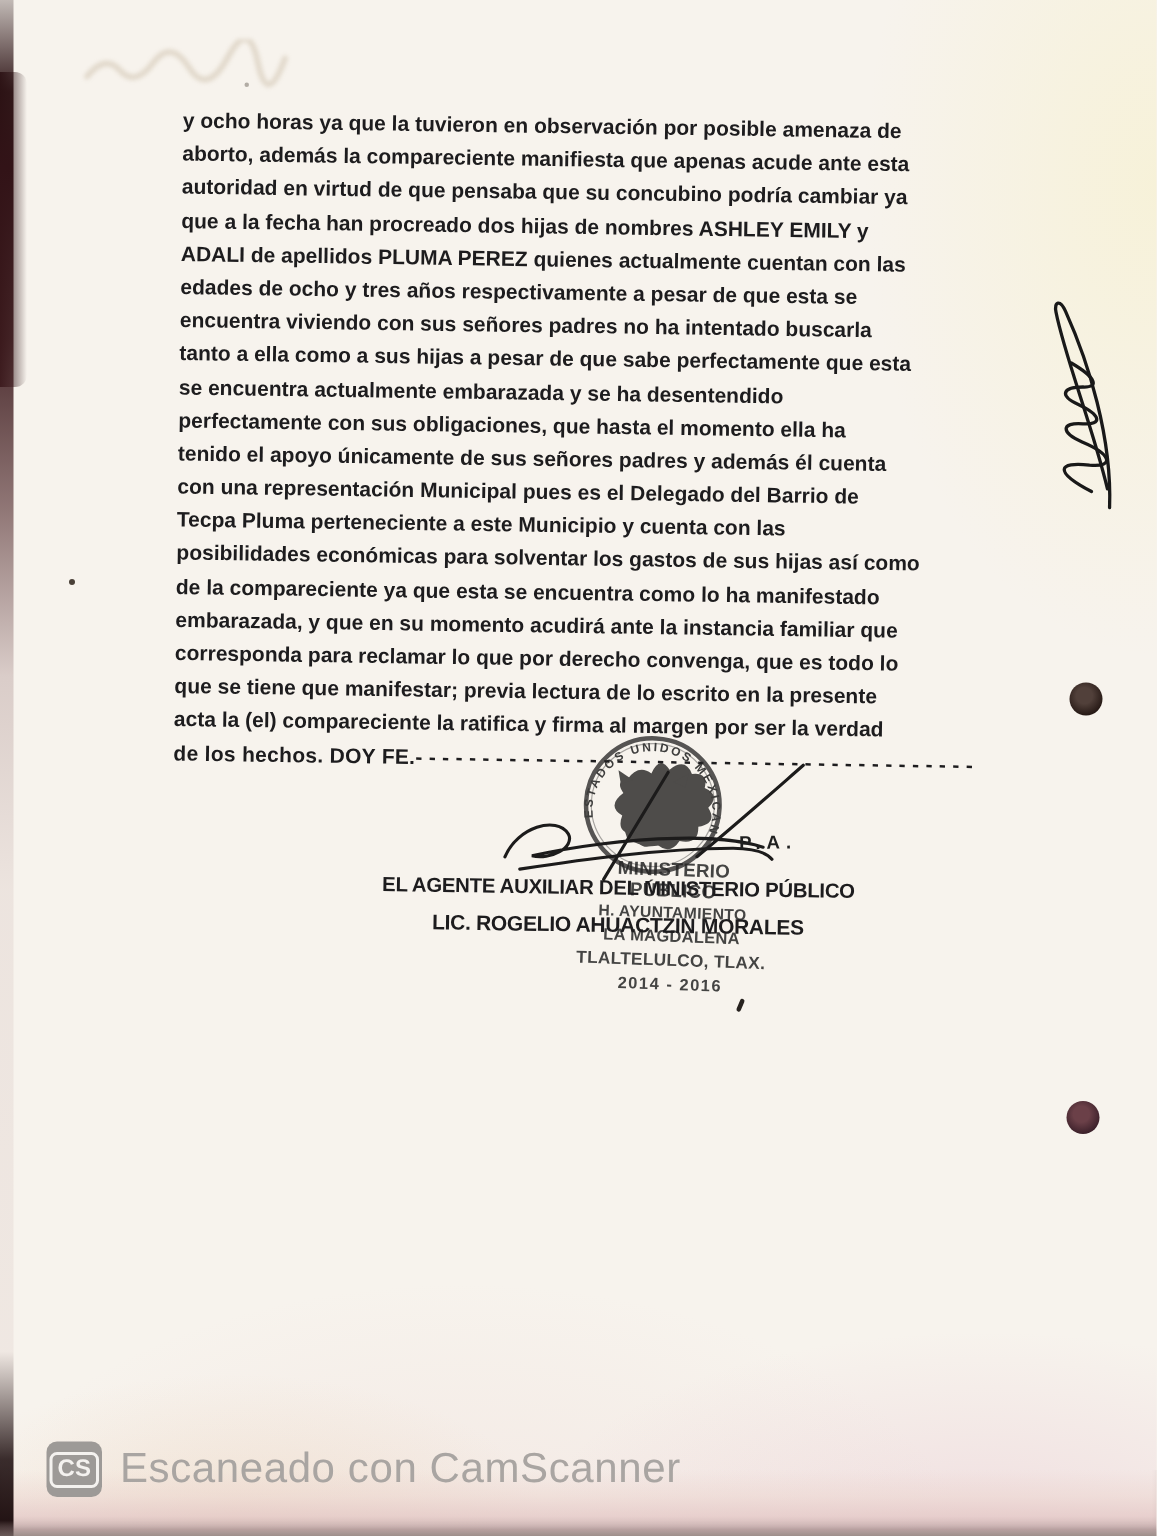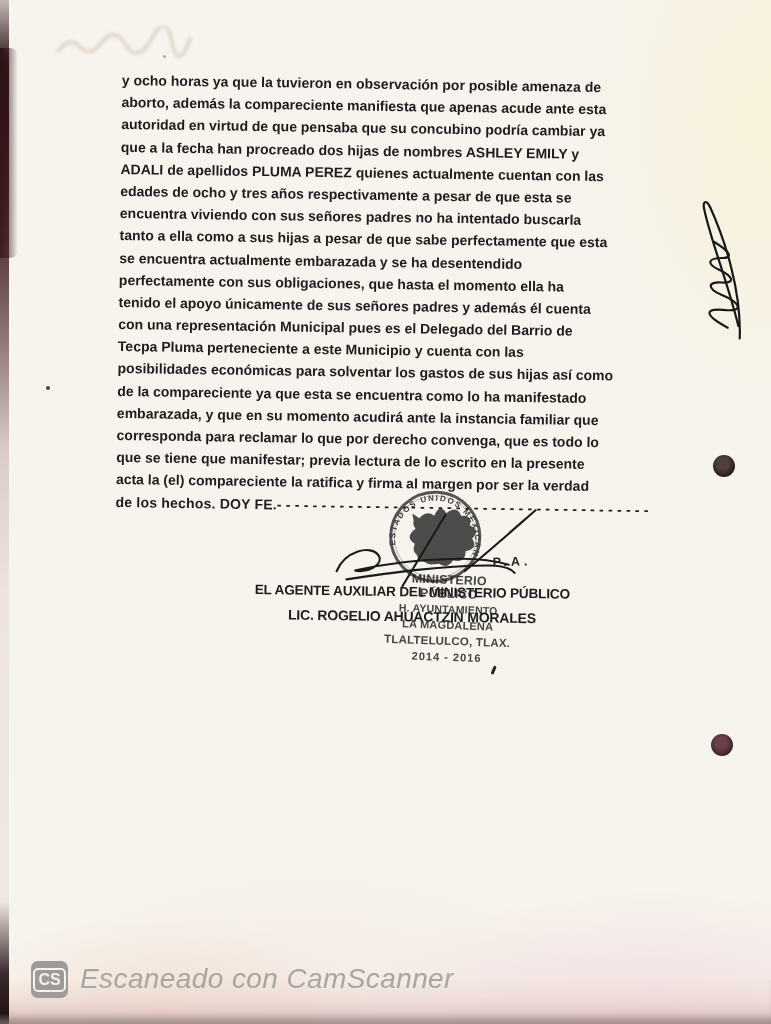--- a/index.html
+++ b/index.html
@@ -84,21 +84,21 @@
   .cs-icon{
     position:absolute;left:31px;top:961px;width:37px;height:37px;border-radius:7px;
     background:#9d9a97;display:flex;align-items:center;justify-content:center;z-index:8;
   }
   .cs-icon .inner{
     border:2.5px solid #f4f2ef;border-radius:5px;padding:1px 3px;
     color:#f4f2ef;font-weight:700;font-size:16px;letter-spacing:0;line-height:18px;
   }
   .cam-text{
     position:absolute;left:80px;top:963px;z-index:8;
-    font-size:28px;color:#a9a5a2;letter-spacing:.4px;font-weight:400;font-style:italic;
+    font-size:28px;color:#a9a5a2;letter-spacing:.4px;font-weight:400;
   }
 </style>
 </head>
 <body>
 
 <div class="edge-left"></div>
 <div class="edge-left-wide"></div>
 <div class="edge-bottom"></div>
 <div class="hole h1"></div>
 <div class="hole h2"></div>

